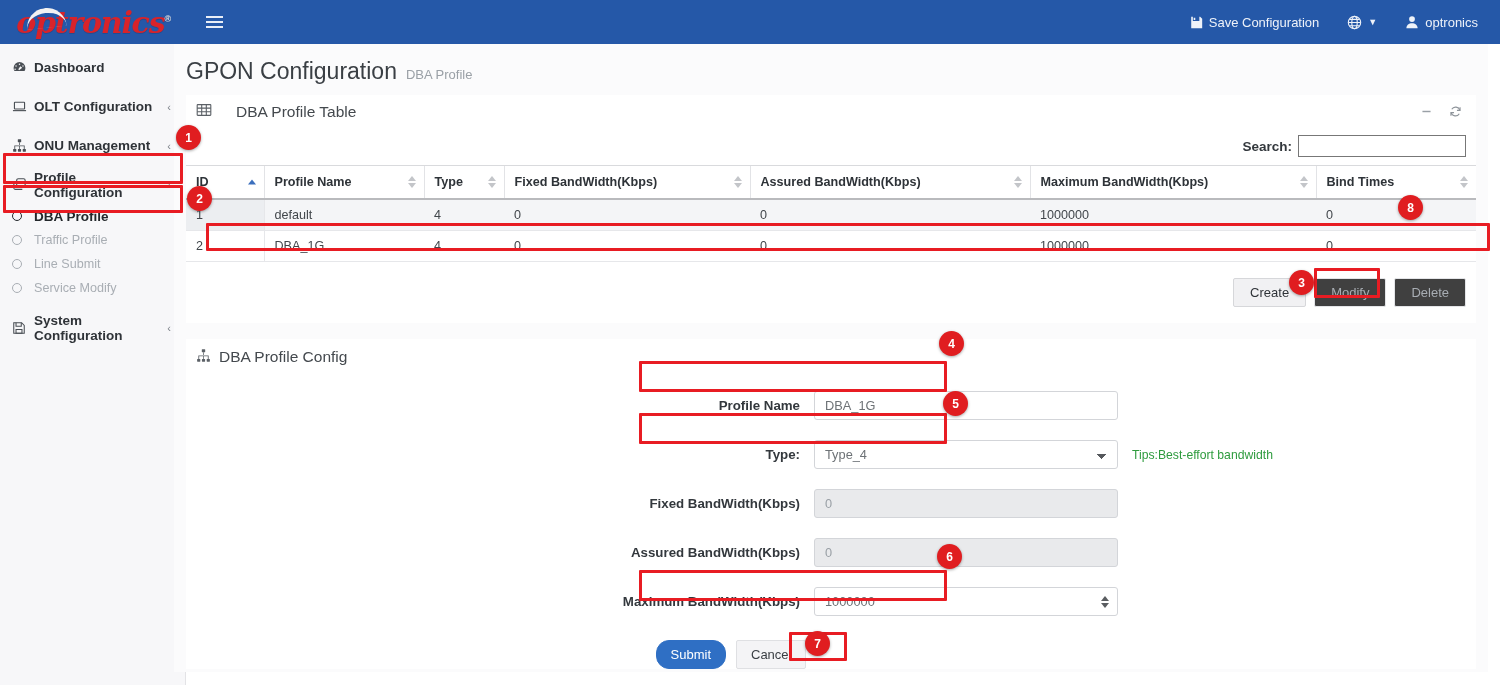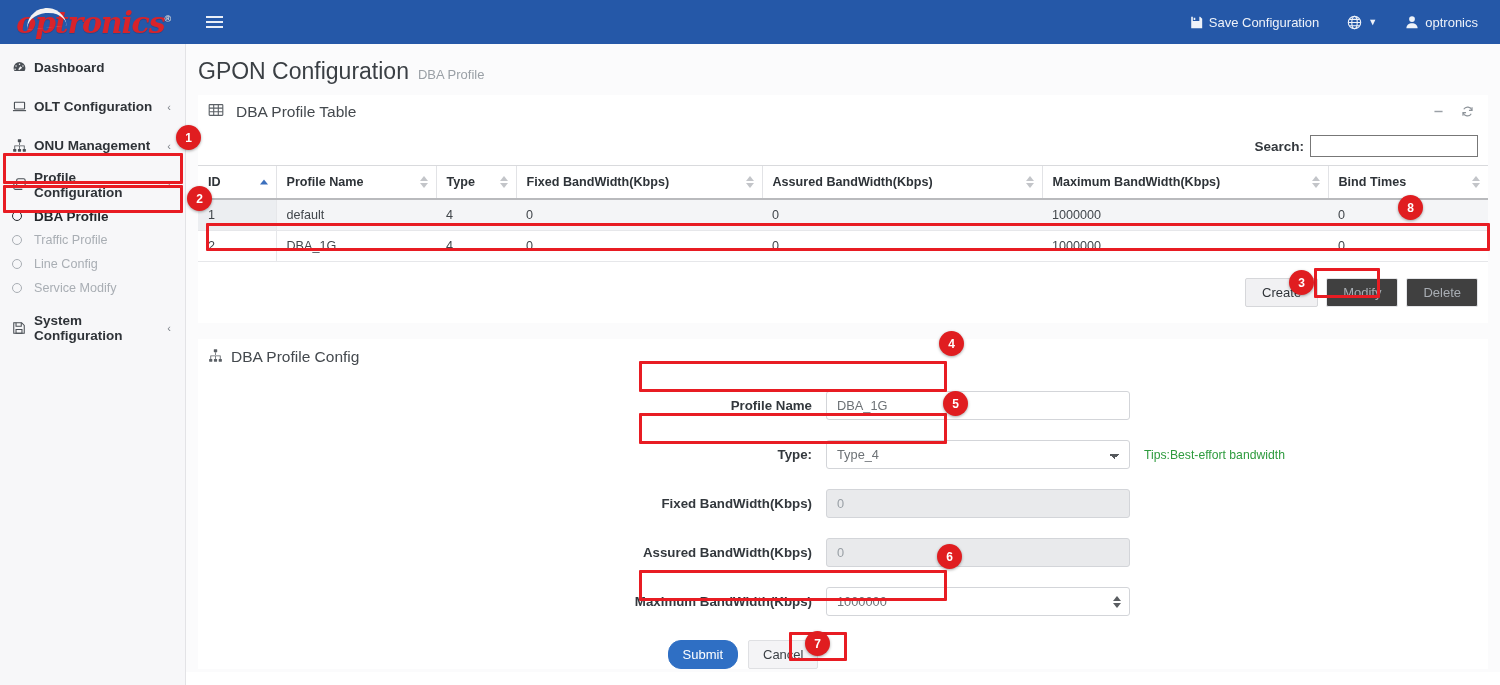--- a/index.html
+++ b/index.html
@@ -73,38 +73,38 @@
   }
   .side-sub .dot {
     width: 10px; height: 10px; border: 1.6px solid currentColor;
     border-radius: 50%; display: inline-block;
   }
   .sub-active { color: #23272b; font-weight: bold; font-size: 13.5px; }
   .sub-muted { color: #a9aeb4; font-weight: normal; }
 
   
   .main {
-    position: absolute; top: 44px; left: 186px;
+    position: absolute; top: 44px; left: 174px;
     width: 1314px; height: 628px; background: #fbfbfc;
   }
   .page-head {
     padding: 14px 0 10px 12px; display: flex; align-items: baseline; gap: 9px;
   }
   .page-title { font-size: 23px; color: #3a3f44; font-weight: normal; }
   .page-sub { font-size: 13px; color: #9aa0a6; }
 
   .card {
     background: #fff; margin: 0 12px; position: relative;
   }
   .card-head {
     display: flex; align-items: center; height: 34px;
     padding: 0 6px 0 10px; gap: 8px;
   }
   .card-head-title {
-    font-size: 15.5px; color: #44494e; display: flex; align-items: center; gap: 12px;
+    font-size: 15.5px; color: #44494e; display: flex; align-items: center; gap: 24px;
   }
   .card-tools { margin-left: auto; display: flex; gap: 16px; padding-right: 8px; }
   .card-tool { color: #9aa0a6; cursor: pointer; font-size: 13px; line-height: 1; }
 
   
   .search-row {
     display: flex; justify-content: flex-end; align-items: center;
     padding: 6px 10px 8px 0;
   }
   .search-label { font-size: 13.5px; font-weight: bold; color: #33383d; margin-right: 6px; }
@@ -324,21 +324,21 @@
   <div class="side-sub sub-muted">
     <span class="ico">
         <span class="dot"></span>
       </span>
     <span>Traffic Profile</span>
   </div>
   <div class="side-sub sub-muted">
     <span class="ico">
         <span class="dot"></span>
       </span>
-    <span>Line Config</span>
+    <span>Line Submit</span>
   </div>
   <div class="side-sub sub-muted">
     <span class="ico">
         <span class="dot"></span>
       </span>
     <span>Service Modify</span>
   </div>
 
   <div class="side-item" style="margin-top:8px;">
     <span class="ico">

